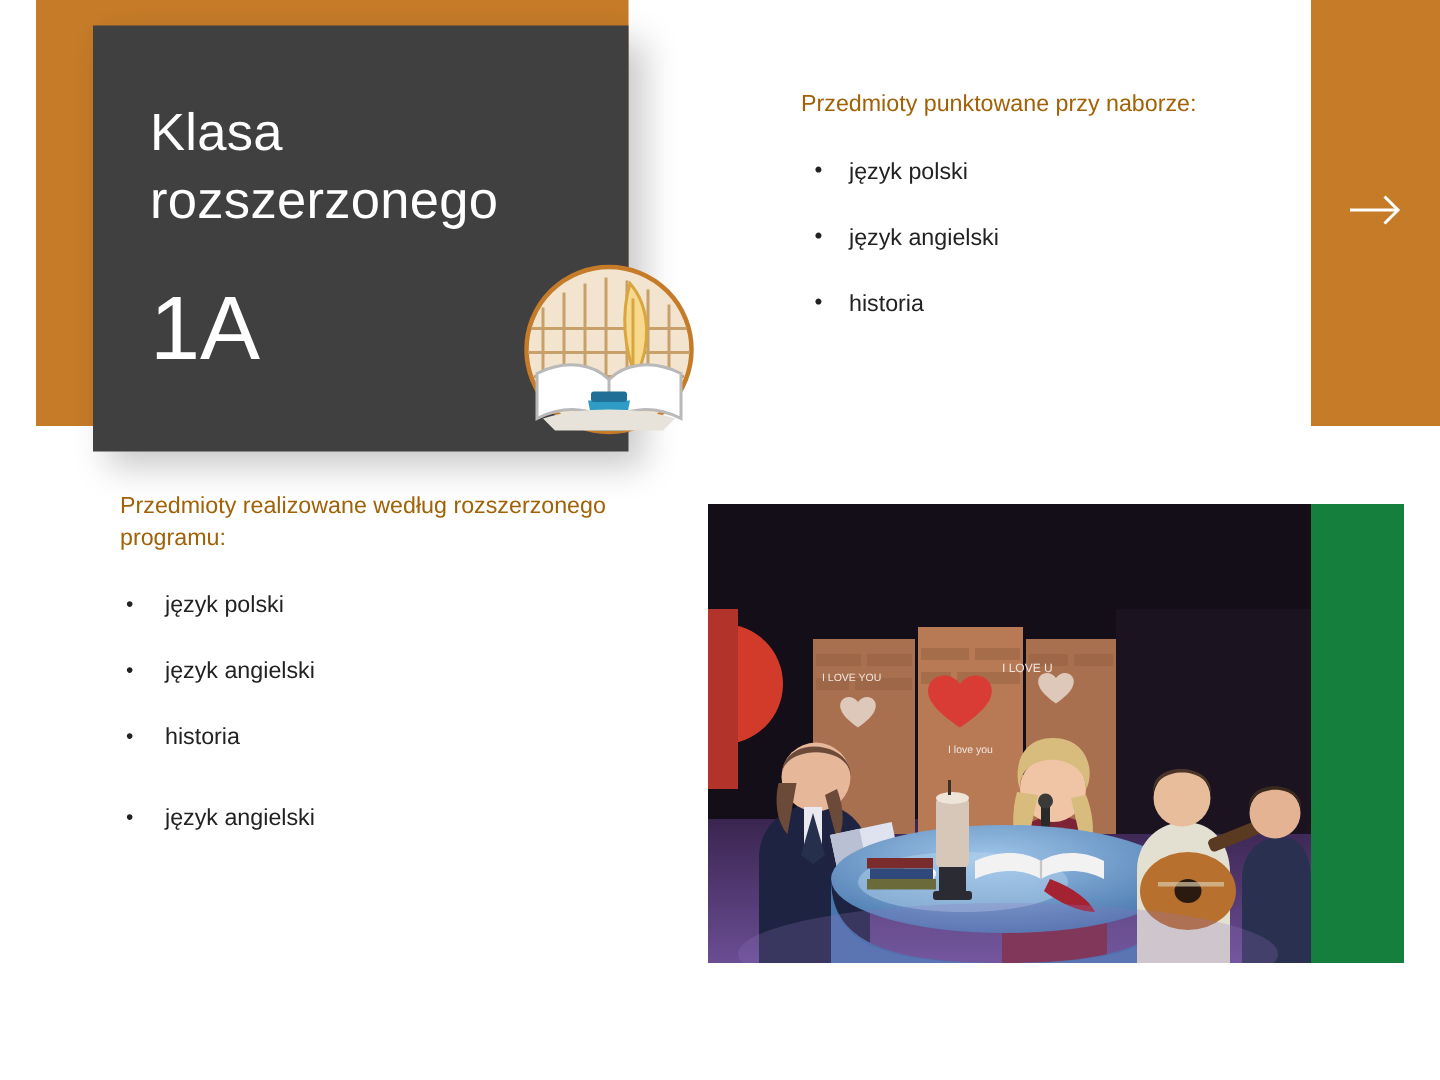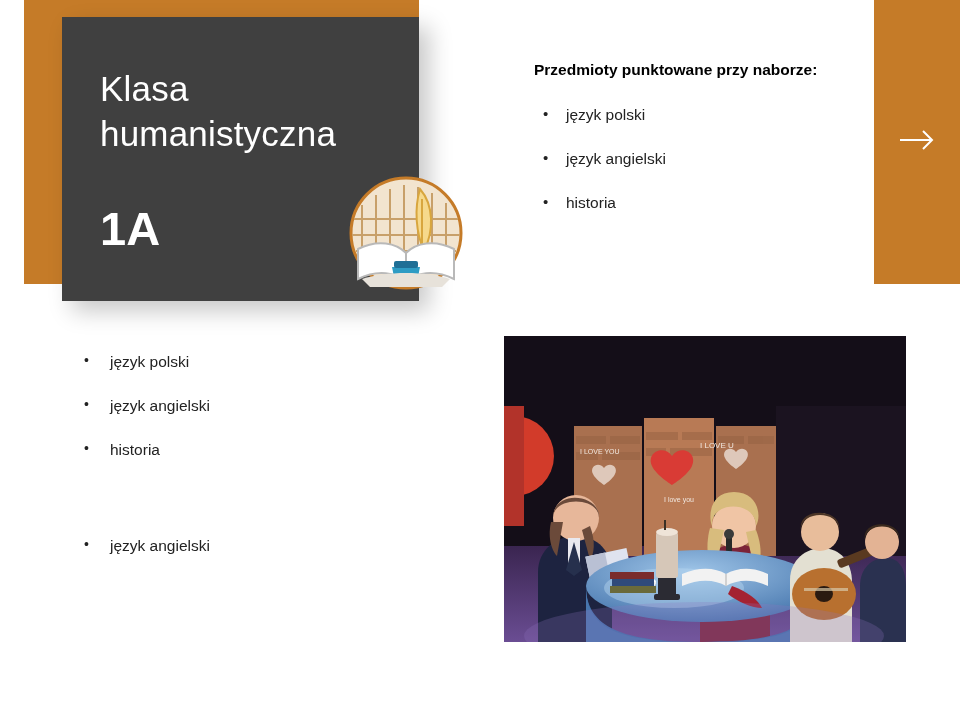--- a/index.html
+++ b/index.html
@@ -59,24 +59,24 @@
     width: 300px;
     color: #ffffff;
     font-size: 35px;
     font-weight: 400;
     line-height: 1.28;
     letter-spacing: 0.2px;
   }
   .title-number {
     position: absolute;
     left: 38px;
-    top: 188px;
+    top: 172px;
     color: #ffffff;
-    font-size: 47px;
-    font-weight: 700;
+    font-size: 60px;
+    font-weight: 400;
     line-height: 1;
   }
 
   
   .emblem {
     position: absolute;
     left: 342px;
     top: 175px;
     width: 128px;
     height: 128px;
@@ -93,22 +93,22 @@
 
   
   .block-naborze {
     position: absolute;
     left: 534px;
     top: 60px;
     width: 340px;
   }
   .head {
     font-size: 15.5px;
-    font-weight: 700;
-    color: #000000;
+    font-weight: 400;
+    color: #a16207;
     line-height: 1.35;
     margin: 0 0 10px 0;
   }
   ul.bullets {
     list-style: none;
     margin: 0;
     padding: 0;
   }
   ul.bullets li {
     position: relative;
@@ -152,41 +152,40 @@
     content: "•";
     left: 4px;
     font-size: 14px;
   }
 
   
   .photo {
     position: absolute;
     left: 472px;
     top: 336px;
-    width: 402px;
+    width: 464px;
     height: 306px;
     overflow: hidden;
     background: #15803d;
-    margin-left: 32px;
   }
   .photo svg { display: block; }
 </style>
 </head>
 <body>
 
 <div class="slide">
 
   <div class="left-band"></div>
   <div class="top-banner"></div>
   <div class="banner-white"></div>
 
   <div class="title-block">
     <div class="title-text">
       <span>Klasa</span><br>
-      <span>humanistyczna</span>
+      <span>rozszerzonego</span>
     </div>
     <div class="title-number">1A</div>
   </div>
 
   <div class="emblem">
     <svg width="128" height="128" viewBox="0 0 128 128">
       <circle cx="64" cy="58" r="55" fill="#f2e4cf" stroke="#c57b28" stroke-width="3"></circle>
       <g stroke="#c8a06a" stroke-width="2">
         <line x1="20" y1="30" x2="20" y2="95"></line>
         <line x1="34" y1="20" x2="34" y2="95"></line>
@@ -223,20 +222,21 @@
   <div class="block-naborze">
     <p class="head">Przedmioty punktowane przy naborze:</p>
     <ul class="bullets">
       <li>język polski</li>
       <li>język angielski</li>
       <li>historia</li>
     </ul>
   </div>
 
   <div class="block-rozszerzony">
+    <p class="head">Przedmioty realizowane według rozszerzonego programu:</p>
     <ul class="bullets">
       <li>język polski</li>
       <li>język angielski</li>
       <li>historia</li>
     </ul>
   </div>
 
   <div class="block-jezyki">
     <ul class="bullets">
       <li>język angielski</li>

